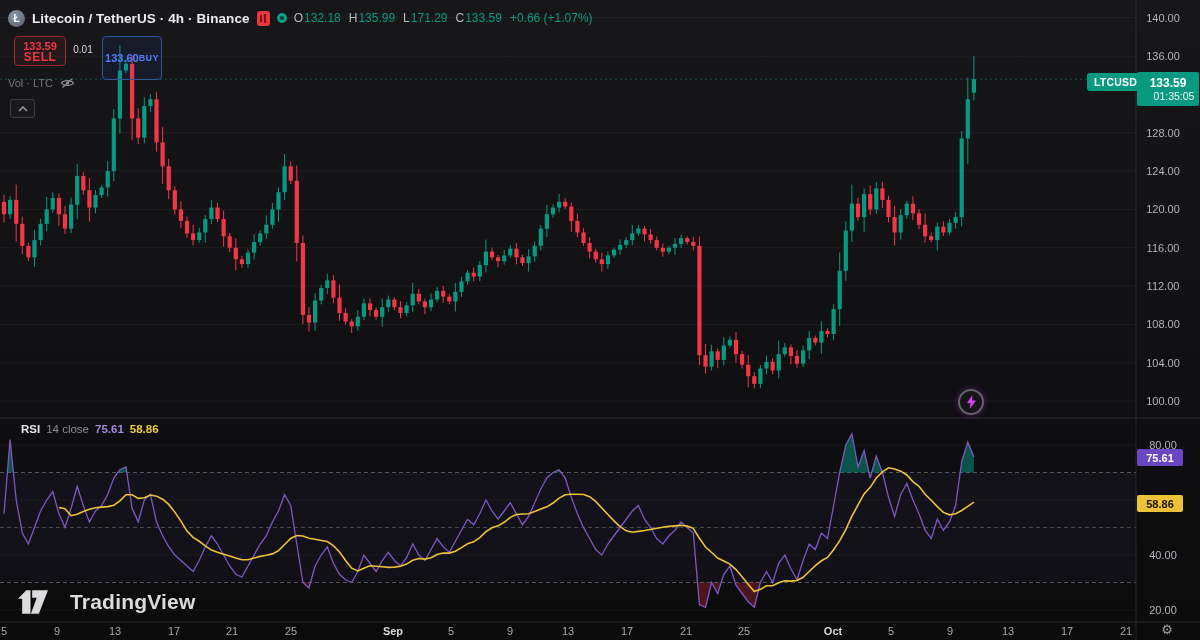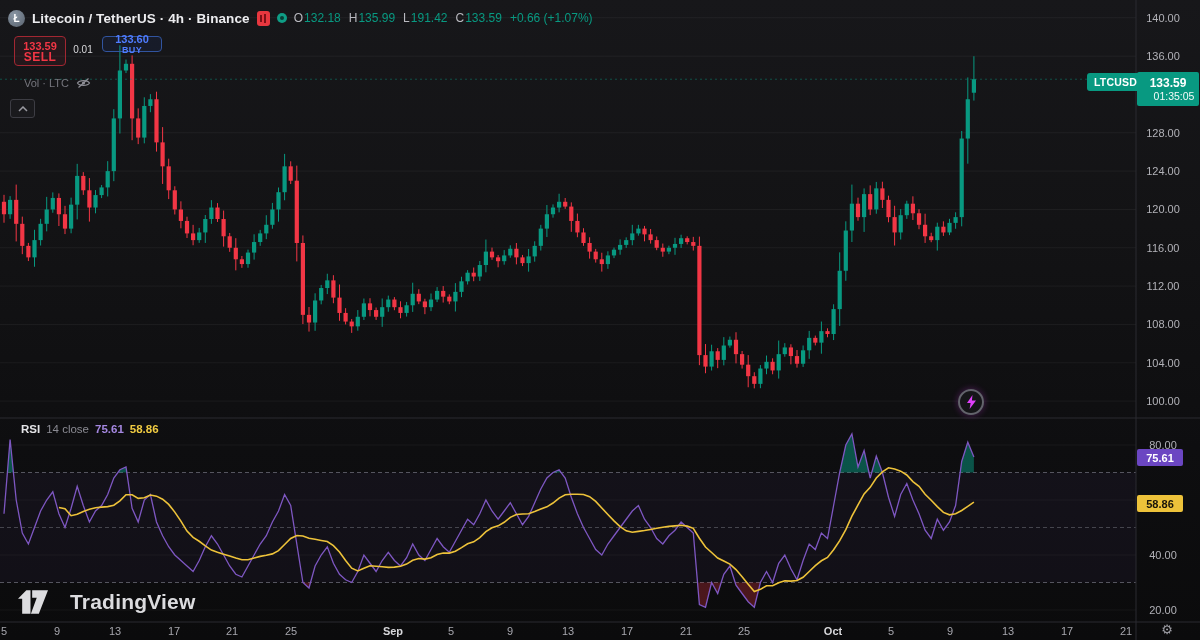--- a/index.html
+++ b/index.html
@@ -27,26 +27,26 @@
   .ohlc{display:flex;align-items:center;gap:8px;font-size:12px;}
   .ohlc .g{display:flex;gap:1px;}
   .ohlc .k{color:#b9b9bf;}
   .ohlc .v{color:var(--up);}
   
   .sellbtn{left:14px;top:36px;width:52px;height:30px;border:1px solid #a32732;border-radius:4px;
     background:rgba(242,54,69,.07);display:flex;flex-direction:column;align-items:center;justify-content:center;cursor:pointer;}
   .sellbtn .p{color:#f23645;font-size:11px;font-weight:700;line-height:12px;}
   .sellbtn .l{color:#f23645;font-size:12px;font-weight:700;letter-spacing:.4px;line-height:11px;}
   .spread{left:68px;top:44px;width:30px;text-align:center;font-size:10px;color:#d8d8db;font-weight:400;}
-  .buybtn{left:102px;top:36px;width:60px;height:16px;border:1px solid #31549f;border-radius:4px;
-    background:rgba(41,98,255,.07);display:flex;flex-direction:column;align-items:center;justify-content:center;cursor:pointer;}
+  .buybtn{left:102px;top:36px;width:60px;height:44px;border:1px solid #31549f;border-radius:4px;
+    background:rgba(41,98,255,.07);display:flex;flex-direction:row;align-items:center;justify-content:center;cursor:pointer;}
   .buybtn .p{color:#4f7cff;font-size:11px;font-weight:700;line-height:12px;}
   .buybtn .l{color:#4f7cff;font-size:9px;font-weight:700;letter-spacing:.4px;line-height:11px;}
   
-  .vol{left:8px;top:77px;display:flex;gap:7px;font-size:11px;color:#75757d;margin-left:16px;}
+  .vol{left:8px;top:77px;display:flex;gap:7px;font-size:11px;color:#75757d;}
   .collapse{left:10px;top:99px;width:25px;height:19px;border:1px solid #3d3d44;border-radius:3px;
     background:rgba(30,30,34,.6);display:flex;align-items:center;justify-content:center;cursor:pointer;}
   .rsileg{left:21px;top:423px;display:flex;align-items:center;gap:6px;font-size:11.5px;}
   .rsileg .n{color:#e4e4e7;font-weight:700;}
   .rsileg .p{color:#8b8b93;}
   .rsileg .v1{color:#a487e0;font-weight:600;}
   .rsileg .v2{color:#f0cb42;font-weight:600;}
   
   .pricebadge{left:1137px;top:72px;width:62px;height:34px;background:var(--up);border-radius:2px;
     display:flex;flex-direction:column;align-items:center;justify-content:center;color:#fff;}
@@ -473,21 +473,21 @@
       <span class="g">
           <span class="k">O</span>
           <span class="v">132.18</span>
         </span>
       <span class="g">
           <span class="k">H</span>
           <span class="v">135.99</span>
         </span>
       <span class="g">
           <span class="k">L</span>
-          <span class="v">191.42</span>
+          <span class="v">171.29</span>
         </span>
       <span class="g">
           <span class="k">C</span>
           <span class="v">133.59</span>
         </span>
       <span class="v">+0.66 (+1.07%)</span>
     </div>
   </div>
 
   <div class="ov sellbtn">

